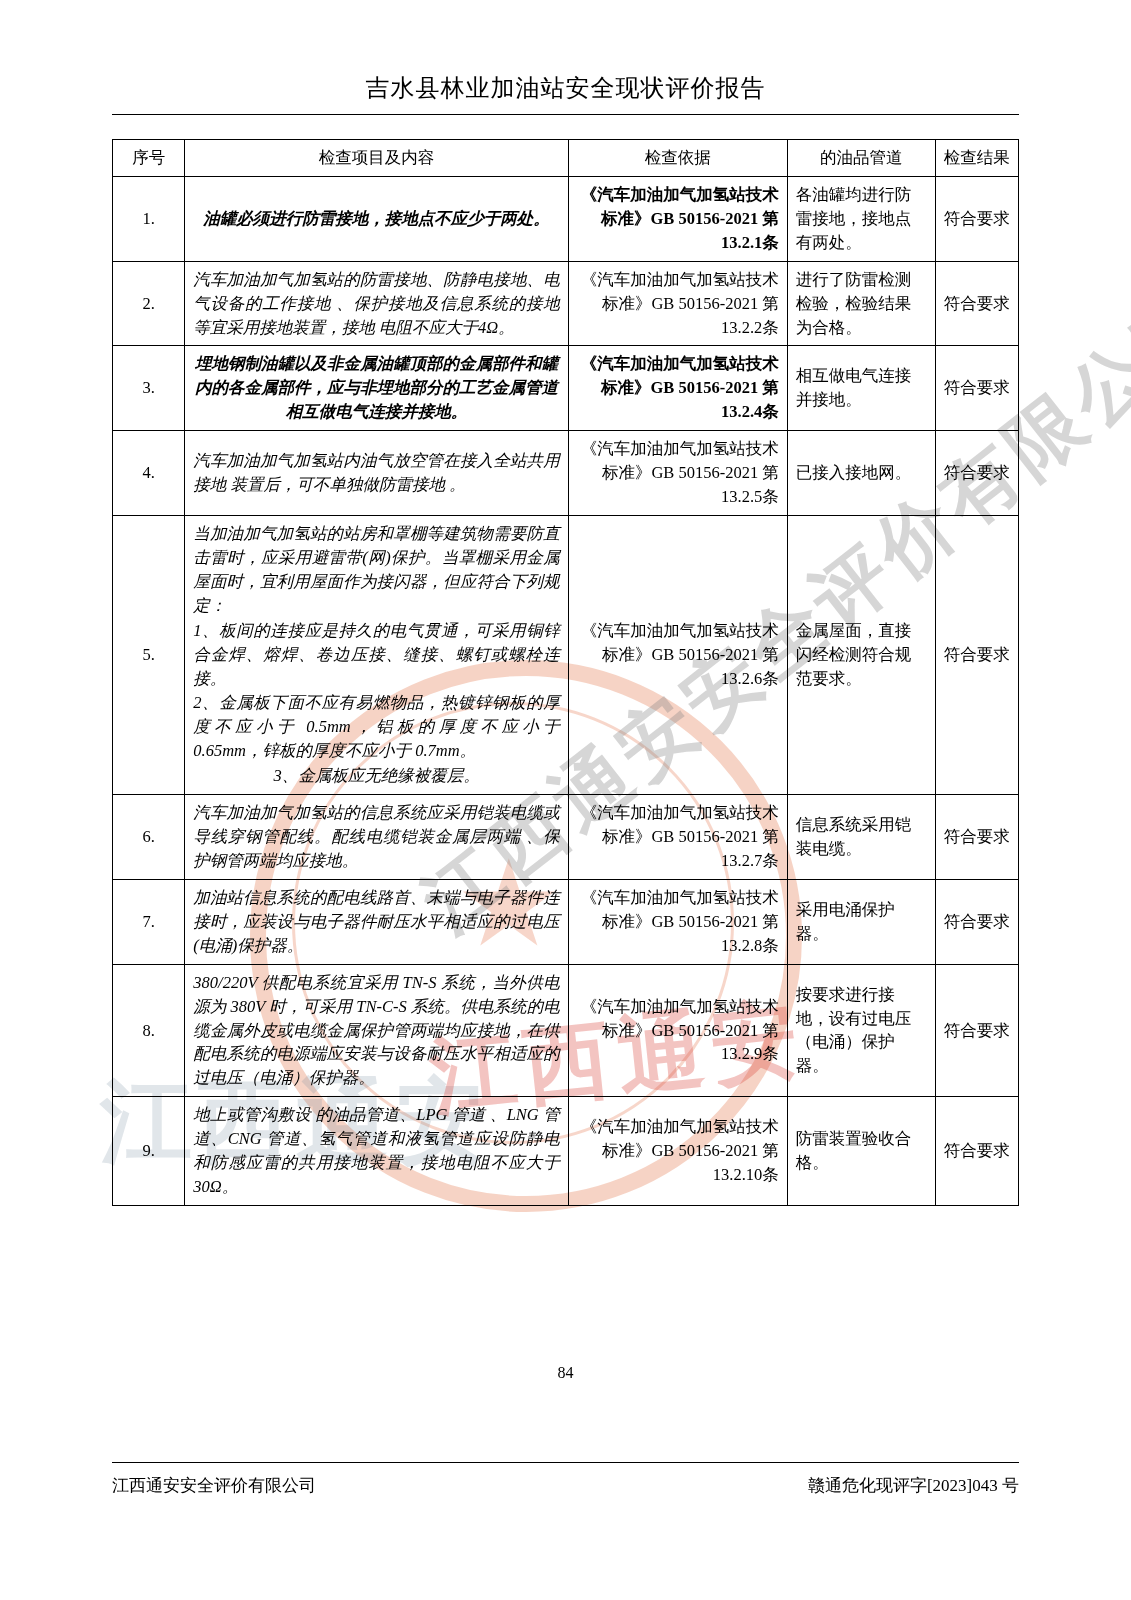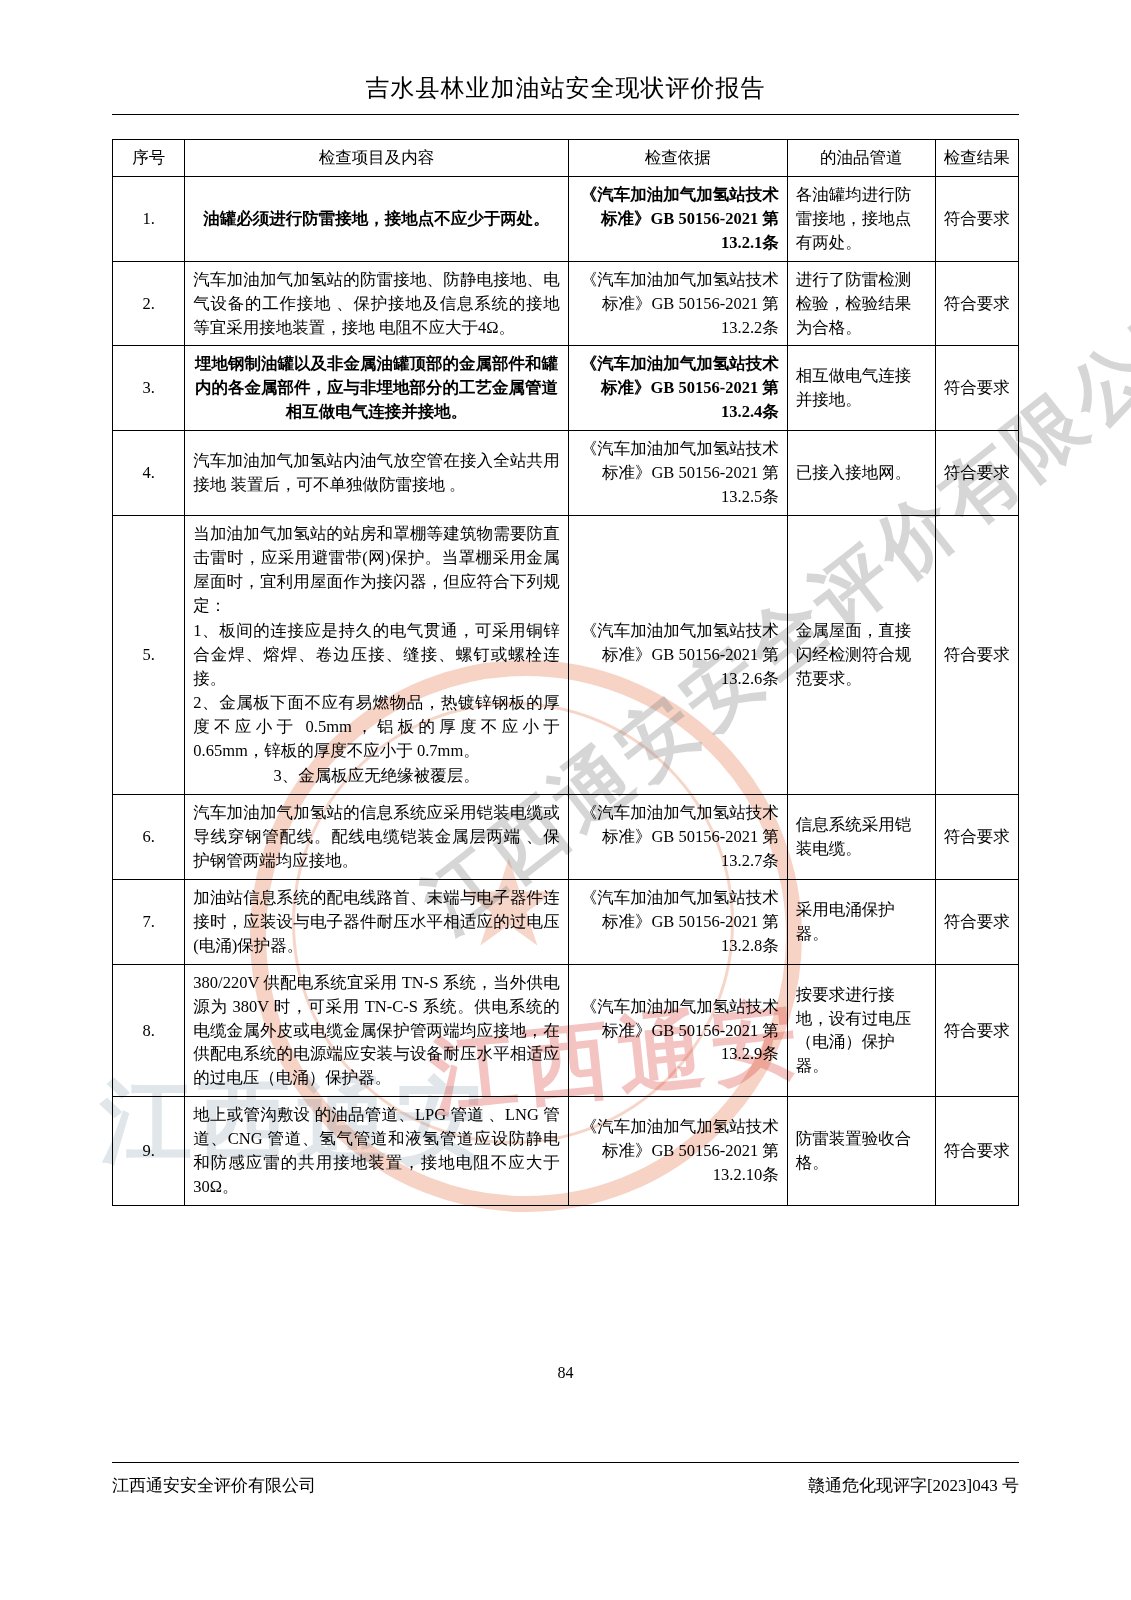--- a/index.html
+++ b/index.html
@@ -141,20 +141,21 @@
     font-size: 17px;
     padding: 10px 4px;
   }
   td.no {
     text-align: center;
     font-size: 17px;
   }
   td.item {
     text-align: justify;
     text-justify: inter-ideograph;
+    font-style: italic;
   }
   td.item.bold {
     font-weight: bold;
     text-align: center;
   }
   td.basis {
     text-align: right;
     font-size: 16px;
   }
   td.basis.bold { font-weight: bold; }

